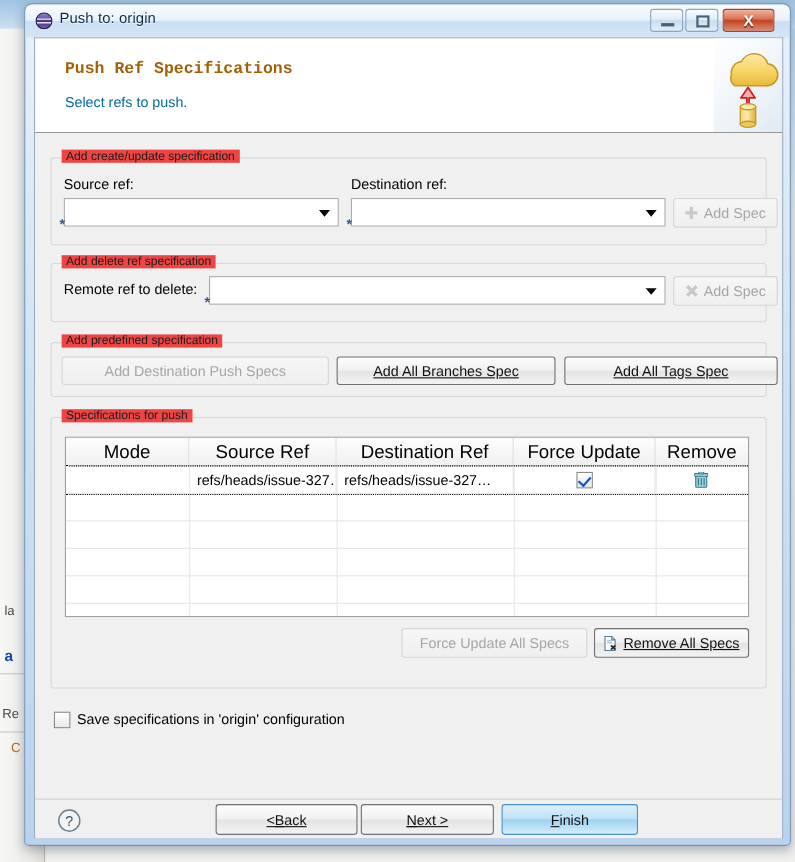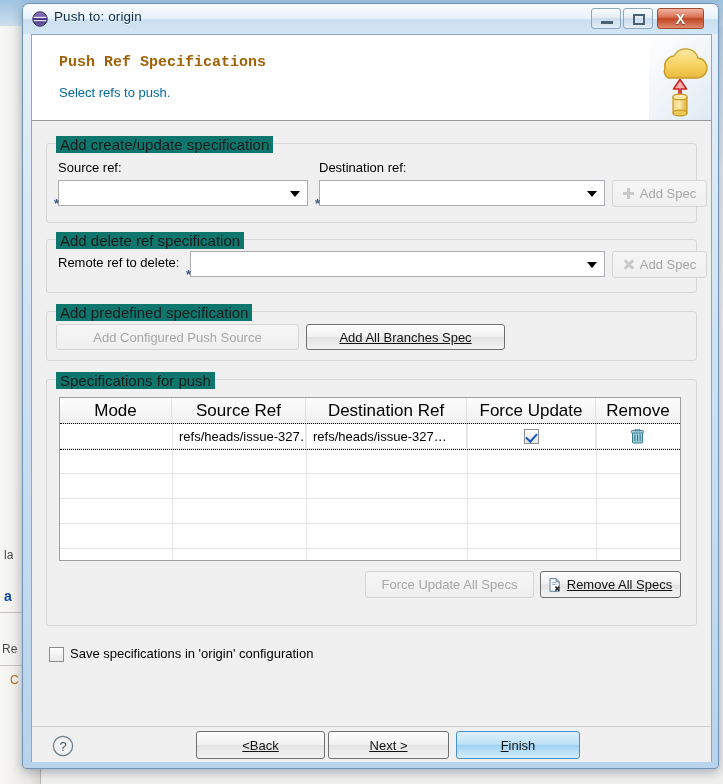--- a/index.html
+++ b/index.html
@@ -124,23 +124,23 @@
   }
 
   .group {
     position:absolute;
     border:1px solid #d7d7d7;
     border-radius:3px;
     box-sizing:border-box;
   }
   .group > .glabel {
     position:absolute; top:-8px; left:9px;
-    background:#0f766e;
+    background:#ef4444;
     padding:0 4px;
-    font-size:15px; color:#1b1b1b;
+    font-size:11px; color:#1b1b1b;
   }
 
   .flabel {
     position:absolute; font-size:13px; color:#000;
   }
 
   .combo {
     position:absolute; height:26px;
     background:#fff;
     border:1px solid #abadb3;
@@ -353,24 +353,27 @@
       <div class="req-star" style="left:154px; top:146px;">*</div>
       <div class="btn disabled" style="left:580px; top:130px; width:95px; height:27px;">
         <span class="x-ic"></span>
         <span>Add Spec</span>
       </div>
 
       <div class="group" style="left:14px; top:190px; width:651px; height:50px;">
         <span class="glabel">Add predefined specification</span>
       </div>
       <div class="btn disabled" style="left:24px; top:203px; width:243px; height:26px;">
-        <span>Add Configured Push Source</span>
+        <span>Add Destination Push Specs</span>
       </div>
       <div class="btn strong" style="left:274px; top:203px; width:199px; height:26px;">
         <span>Add All Branches Spec</span>
+      </div>
+      <div class="btn strong" style="left:481px; top:203px; width:194px; height:26px;">
+        <span>Add All Tags Spec</span>
       </div>
 
       <div class="group" style="left:14px; top:258px; width:651px; height:247px;">
         <span class="glabel">Specifications for push</span>
       </div>
 
       <div id="table-wrap" style="left:27px; top:276px; width:622px; height:164px;">
         <div id="thead">
           <div class="th" style="left:0;   width:112px;">Mode</div>
           <div class="th" style="left:112px;width:134px;">Source Ref</div>

